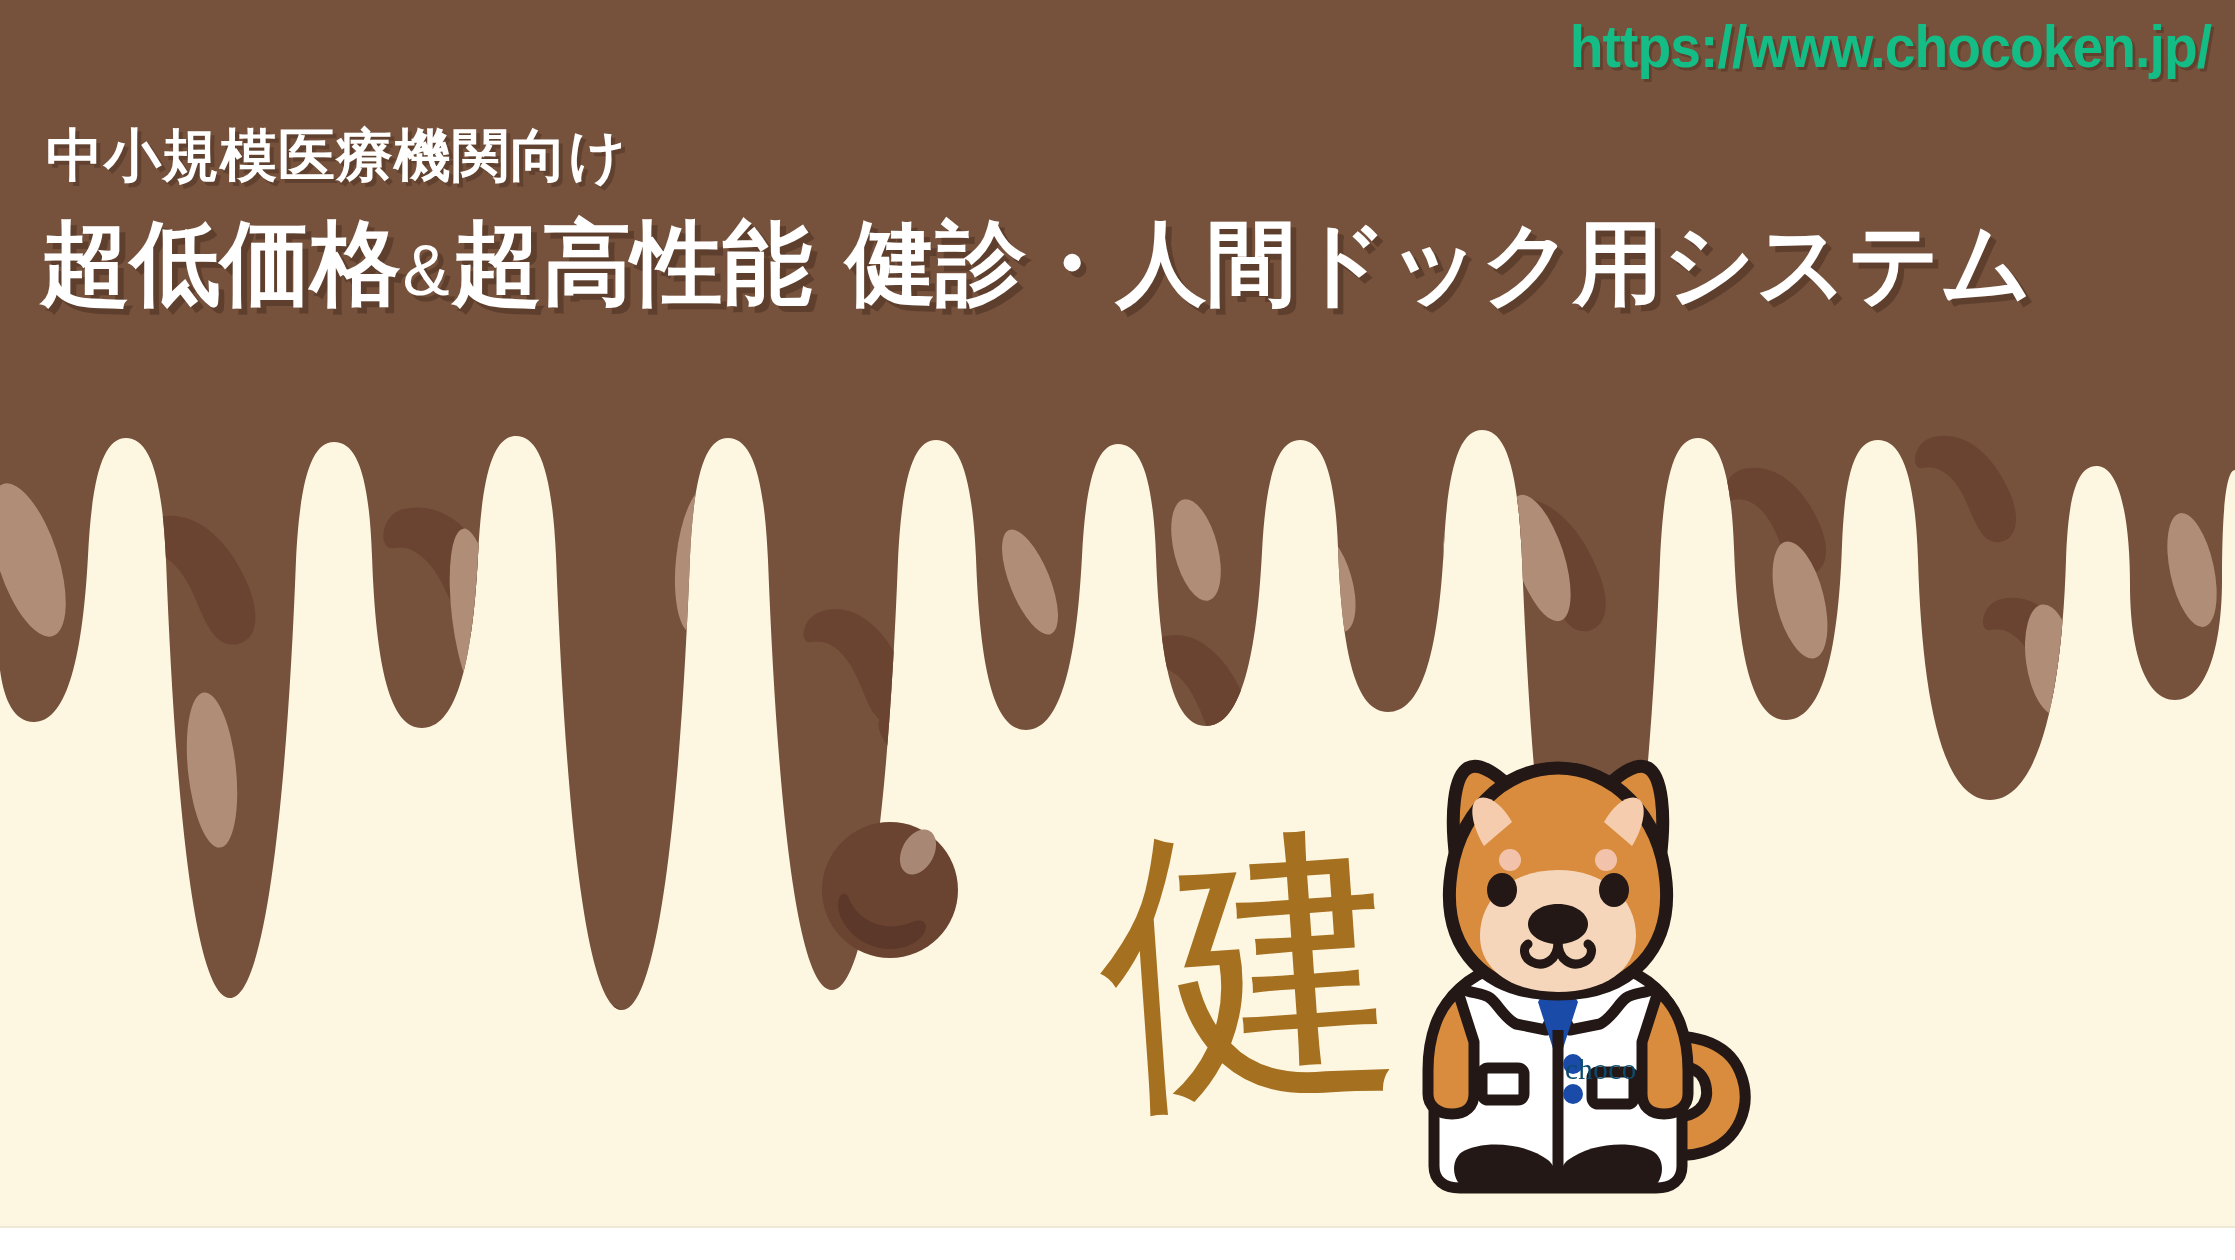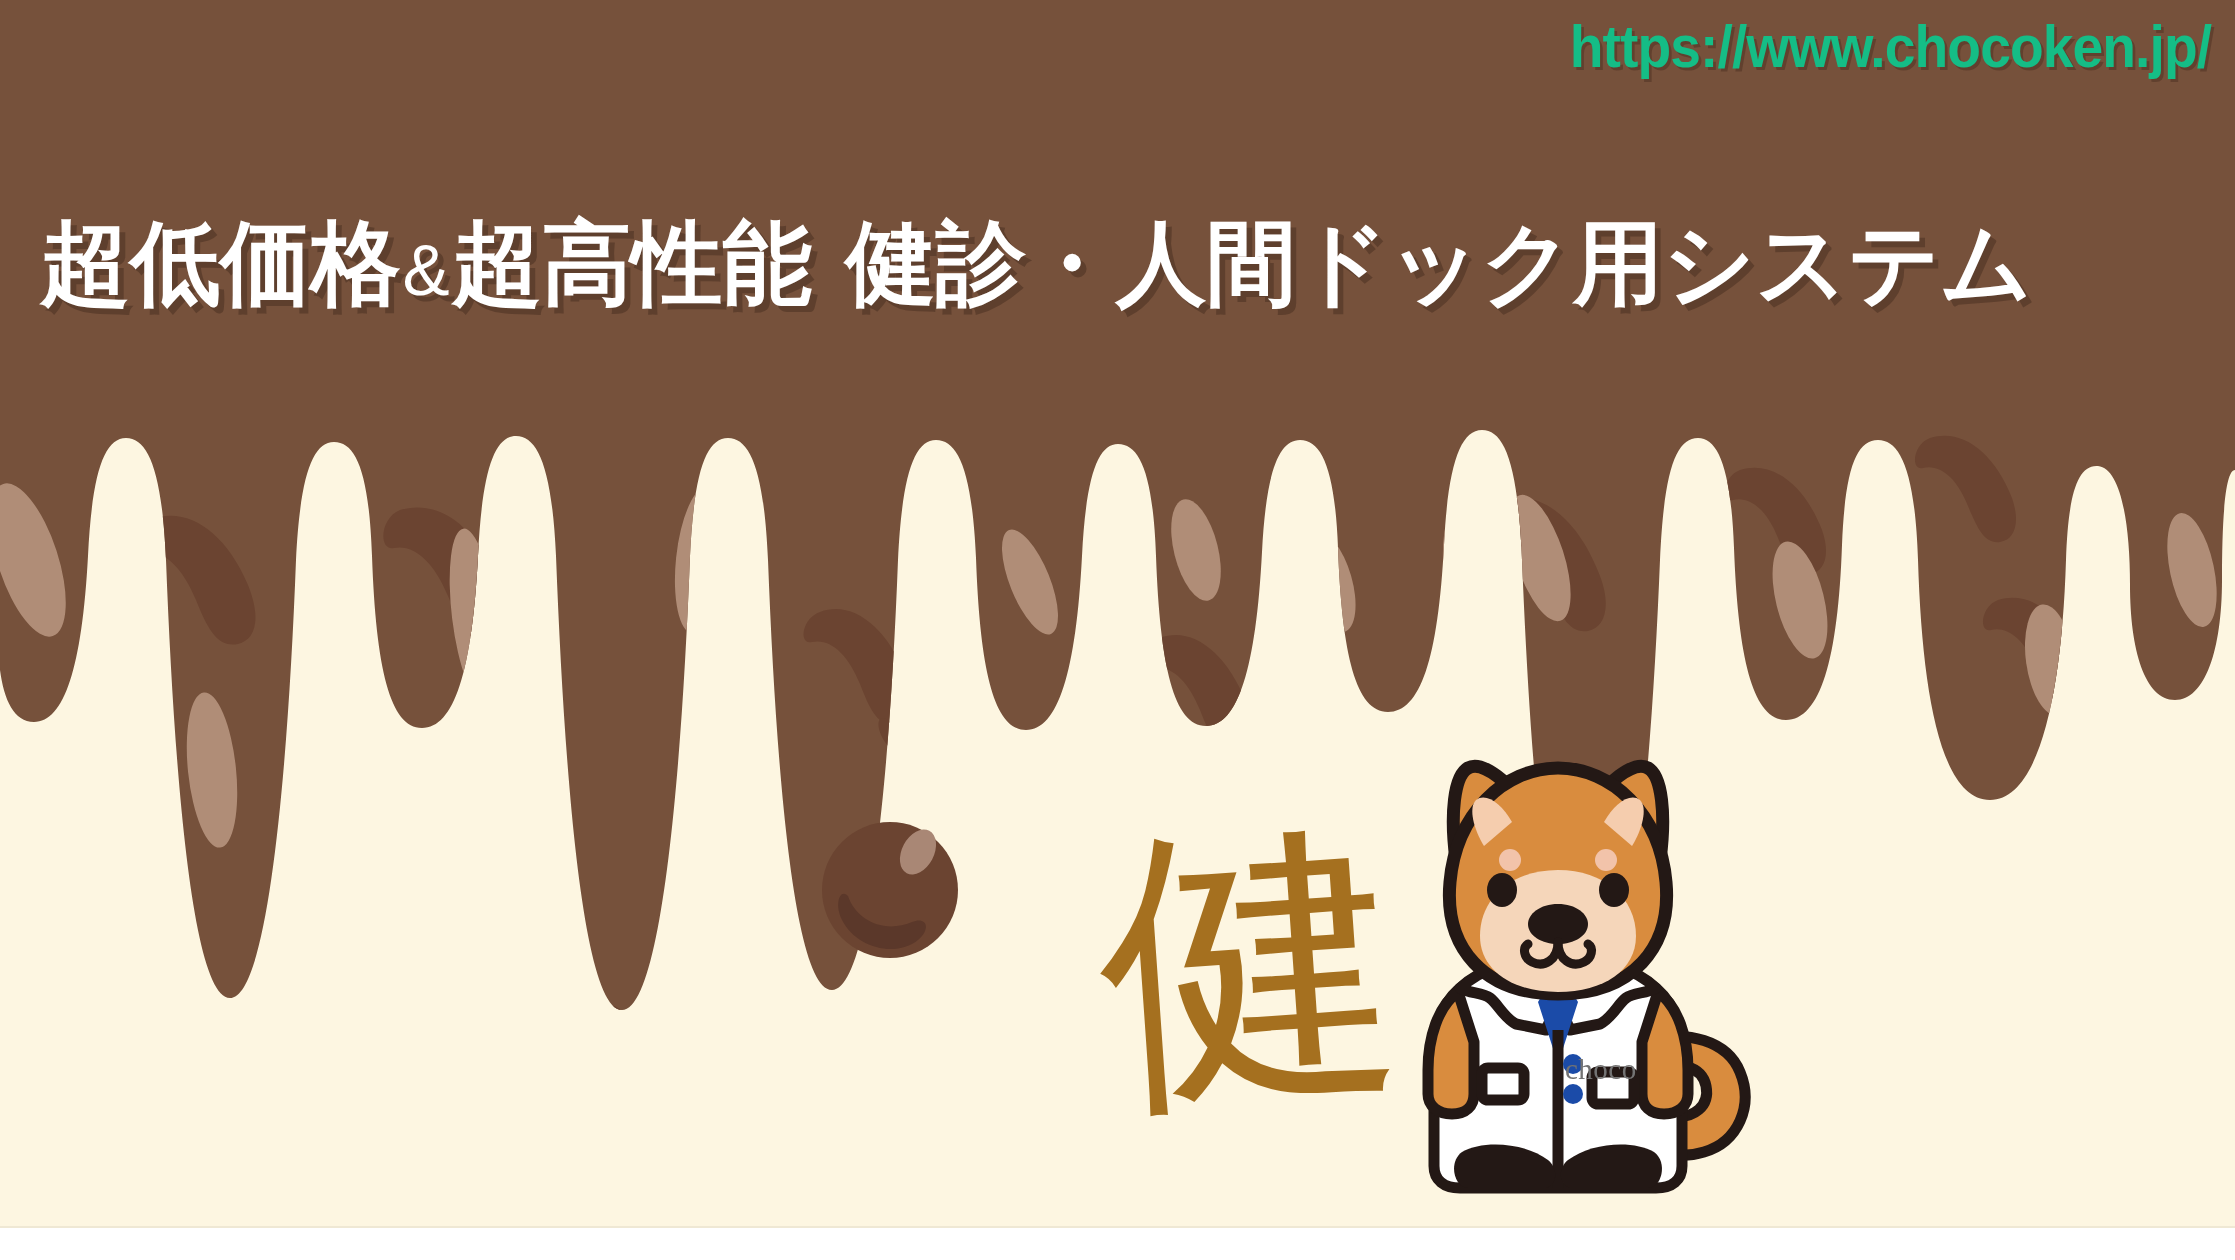--- a/index.html
+++ b/index.html
@@ -112,21 +112,21 @@
     left: 1398px;
     top: 742px;
     width: 360px;
     height: 500px;
   }
   .coat-text {
     position: absolute;
     left: 1565px;
     top: 1053px;
     font-size: 29px;
-    color: #737373;
+    color: #0c4a6e;
     font-family: "Liberation Serif", "DejaVu Serif", serif;
     letter-spacing: 0.5px;
   }
 </style>
 </head>
 <body>
 
 <div id="banner">
 
   <svg id="drip-layer" viewBox="0 0 2235 1260" preserveAspectRatio="none">
@@ -219,20 +219,21 @@
         <ellipse cx="1800" cy="600" rx="24" ry="60" transform="rotate(-14 1800 600)"></ellipse>
         <ellipse cx="1634" cy="930" rx="24" ry="54" transform="rotate(-3 1634 930)"></ellipse>
         <ellipse cx="2050" cy="660" rx="24" ry="56" transform="rotate(-8 2050 660)"></ellipse>
         <ellipse cx="2192" cy="570" rx="22" ry="58" transform="rotate(-12 2192 570)"></ellipse>
       </g>
     </g>
   </svg>
 
   <div class="url-line">https://www.chocoken.jp/</div>
 
+  <div class="eyebrow">中小規模医療機関向け</div>
 
   <div class="headline">
     <span>超低価格</span><span class="amp">&amp;</span><span>超高性能</span><span class="gap"></span><span>健診・人間ドック用システム</span>
   </div>
 
   <svg id="choco-ball" width="180" height="180" viewBox="0 0 180 180">
     <circle cx="90" cy="90" r="68" fill="#6B4431"></circle>
     <path d="M48,96 C56,120 84,134 112,122 C126,116 132,128 118,140
              C96,158 56,148 42,120 C34,104 40,88 48,96 Z" fill="#5B382A"></path>
     <ellipse cx="118" cy="52" rx="16" ry="24" transform="rotate(28 118 52)" fill="#A98775"></ellipse>

